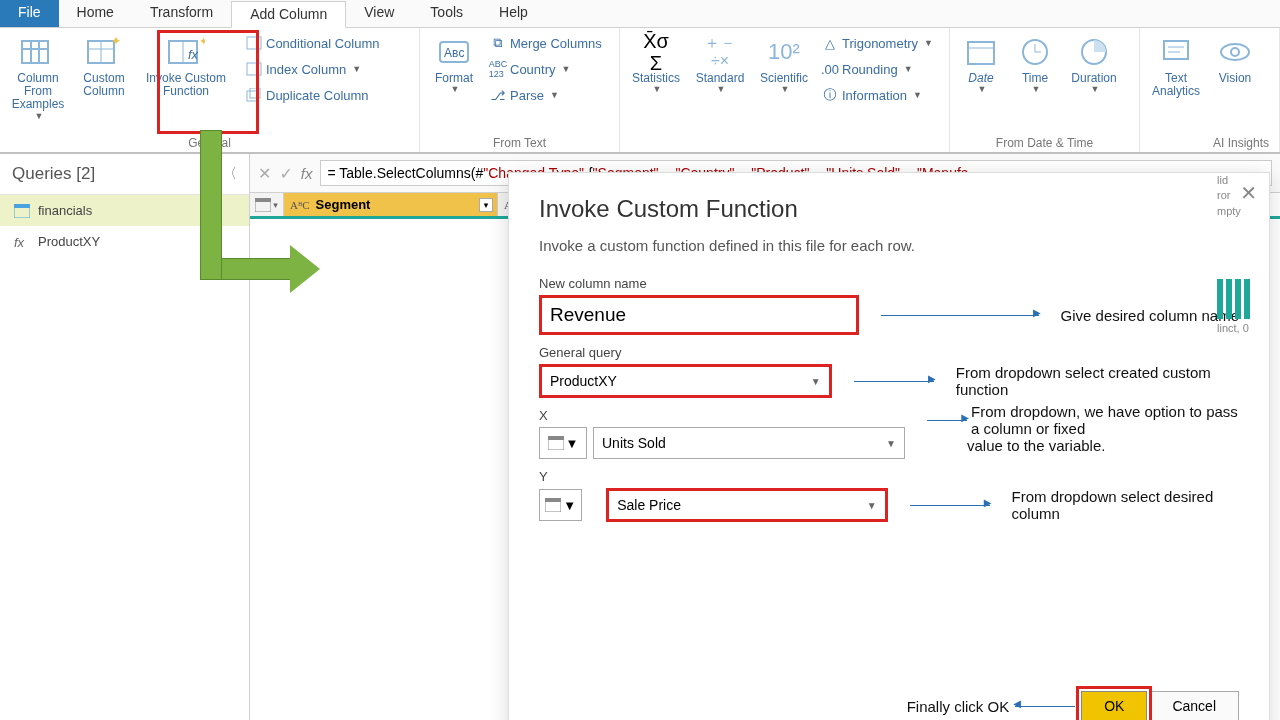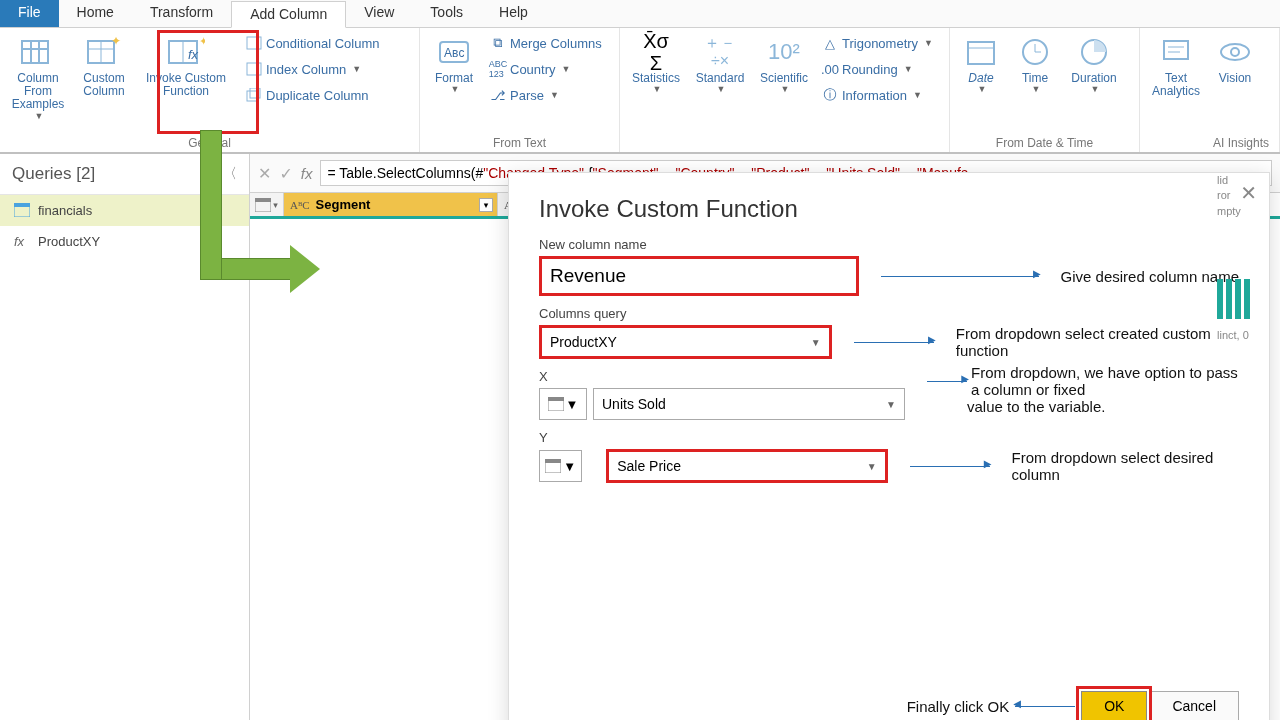--- a/index.html
+++ b/index.html
@@ -22,21 +22,21 @@
 .ribbon-small .mini-icon { width: 16px; height: 16px; display:inline-flex; align-items:center; justify-content:center; }
 .tri { font-size: 9px; color: #666; margin-left: 2px; }
 
 .highlight-red { position: absolute; border: 3px solid #d22; pointer-events: none; }
 
 
 .workspace { display: flex; height: calc(720px - 28px - 126px); }
 .queries-panel { width: 250px; border-right: 1px solid #d0d0d0; background: #fff; }
 .queries-header { display: flex; align-items: center; justify-content: space-between; padding: 10px 12px; color: #555; font-size: 17px; border-bottom:1px solid #e5e5e5; }
 .queries-header .collapse { color:#777; font-size:14px; cursor:pointer; }
-.query-item { display: flex; align-items: flex-start; gap: 8px; padding: 8px 14px; color: #444; cursor:pointer; }
+.query-item { display: flex; align-items: flex-end; gap: 8px; padding: 8px 14px; color: #444; cursor:pointer; }
 .query-item.sel { background: #eef2c9; }
 .qi-icon { width:16px; height:14px; }
 
 
 .main-area { flex:1; position: relative; }
 .formula-bar { display:flex; align-items:center; gap:8px; padding:6px 8px; border-bottom:1px solid #d0d0d0; background:#fafafa; }
 .formula-bar .fx { font-style: italic; color:#888; font-size:15px; }
 .formula-bar .btn-x { color:#aaa; font-size:16px; }
 .formula-bar .btn-v { color:#aaa; font-size:16px; }
 .formula-input { flex:1; font-family: Consolas, monospace; font-size:14px; border:1px solid #ccc; padding:4px 6px; background:#fff; white-space:nowrap; overflow:hidden; }
@@ -360,29 +360,30 @@
         </div>
       <div class="col col5">
           <span class="type-icon">1²₃</span>
           <span>Manufa</span>
         </div>
     </div>
 
     <div class="dialog-backdrop">
       <span class="dialog-close">✕</span>
       <div class="dlg-title">Invoke Custom Function</div>
+      <div class="dlg-sub">Invoke a custom function defined in this file for each row.</div>
 
       <div class="field-label">New column name</div>
       <div class="field-row">
         <input class="txt red-outline-box" value="Revenue" style="">
         <div class="annot-line"></div>
         <span class="annot">Give desired column name</span>
       </div>
 
-      <div class="field-label">Columns query</div>
+      <div class="field-label">General query</div>
       <div class="field-row">
         <div class="sel-box red-outline-box">
           <span>ProductXY</span>
             <span class="caret">▼</span>
         </div>
         <div class="annot-line"></div>
         <span class="annot">From dropdown select created custom function</span>
       </div>
 
       <div class="field-label">X</div>
@@ -439,21 +440,21 @@
       <div class="right-strip">
         <div>lid</div>
         <div>ror</div>
         <div>mpty</div>
         <div class="right-bars">
           <span style="height:40px;"></span>
             <span style="height:40px;"></span>
             <span style="height:40px;"></span>
             <span style="height:40px;"></span>
         </div>
-        <div style="margin-top:9px;">linct, 0</div>
+        <div style="margin-top:2px;">linct, 0</div>
       </div>
     </div>
 
   </div>
 </div>
 
 <div class="highlight-red" style="left:157px; top:30px; width:102px; height:104px;"></div>
 
 <div class="big-arrow">
   <div class="stem-v"></div>

